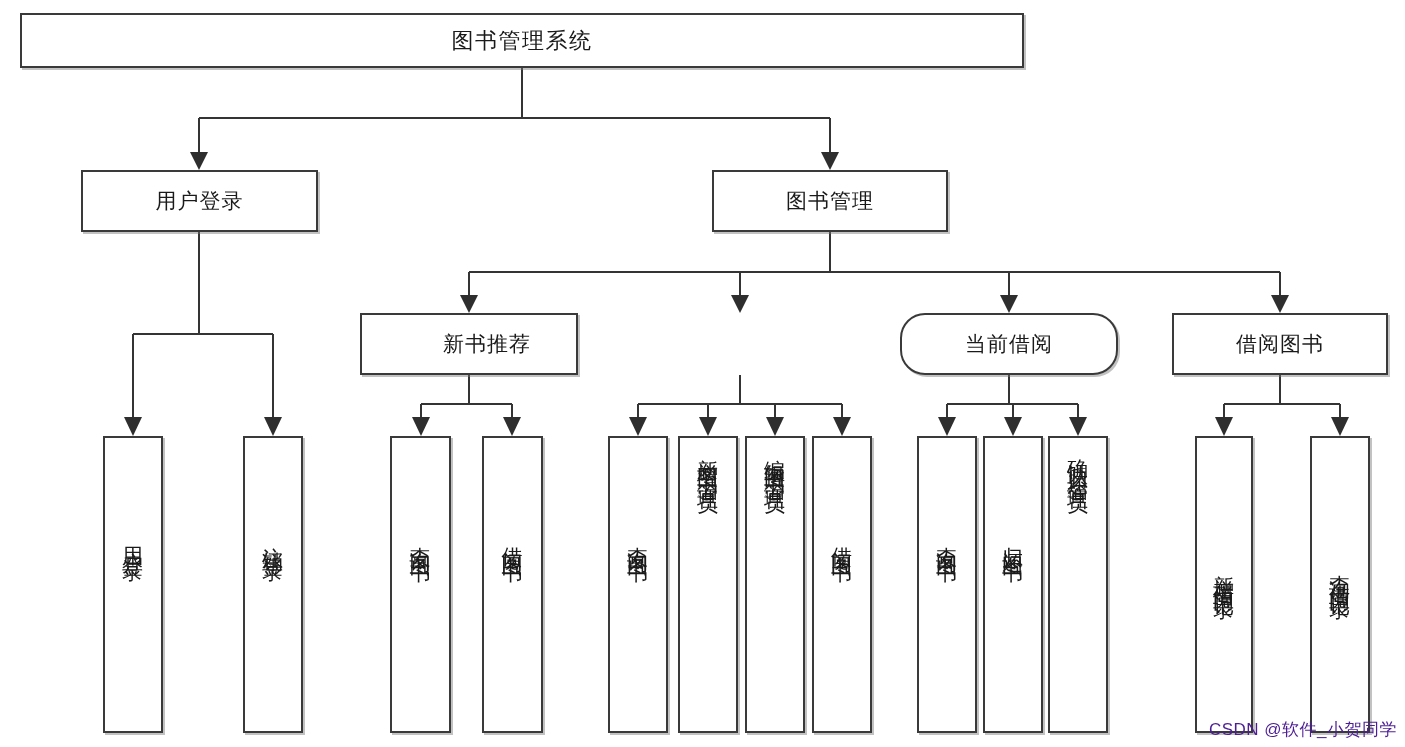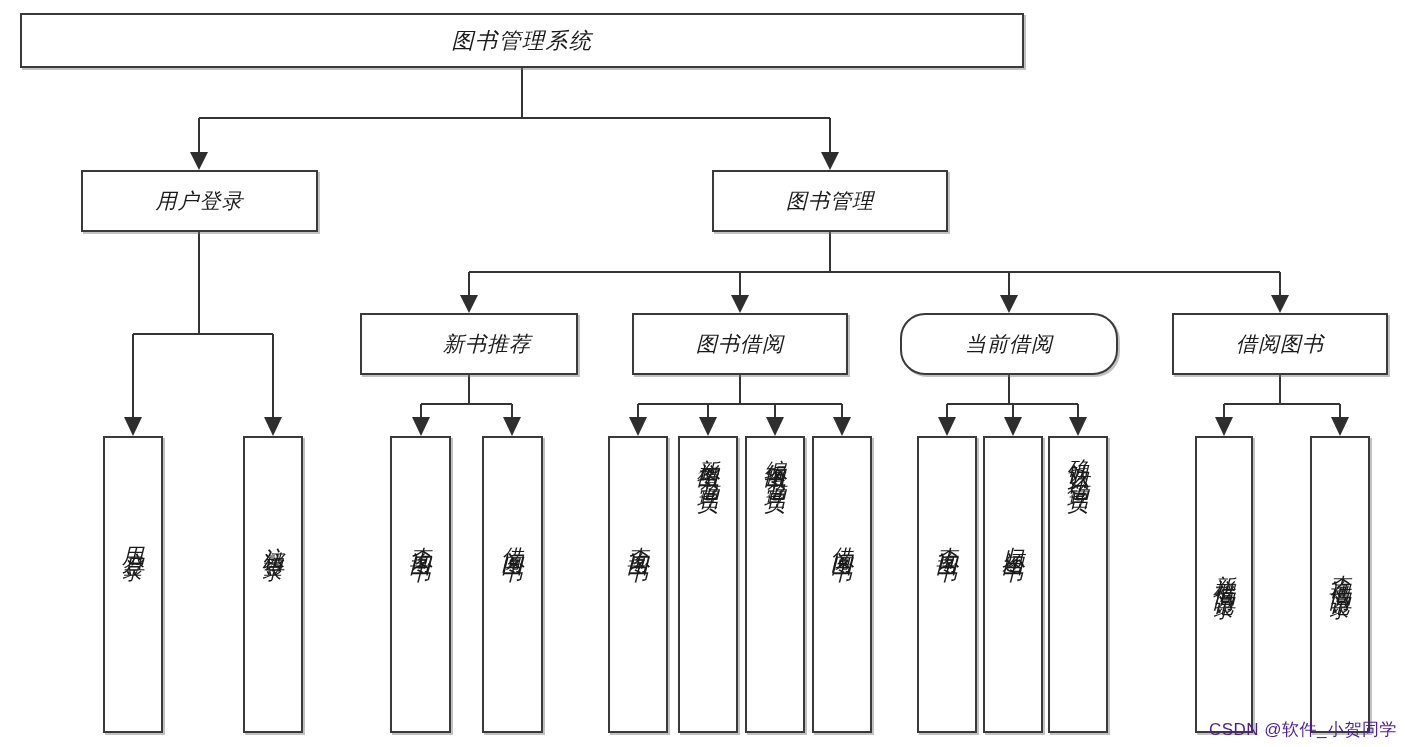--- a/index.html
+++ b/index.html
@@ -47,21 +47,20 @@
     box-shadow: 2px 2px 0 rgba(120,120,120,0.45);
     display: flex;
     align-items: center;
     justify-content: center;
     text-align: center;
     line-height: 1.18;
   }
   .node-label {
     display: block;
     white-space: pre-line;
-    font-style: italic;
   }
   
   .h-node .node-label {
     font-size: 21px;
     letter-spacing: 1px;
   }
   .node.root .node-label {
     font-size: 22px;
     letter-spacing: 1.5px;
   }
@@ -174,23 +173,20 @@
   <div class="node h-node" style="left:81px; top:170px; width:237px; height:62px;">
     <span class="node-label">用户登录</span>
   </div>
   <div class="node h-node" style="left:712px; top:170px; width:236px; height:62px;text-align:center;">
     <span class="node-label">图书管理</span>
   </div>
 
   <div class="node h-node" style="left:360px; top:313px; width:218px; height:62px;padding-left:36px;">
     <span class="node-label">新书推荐</span>
   </div>
-  <div class="node h-node" style="left:632px; top:313px; width:216px; height:62px;">
-    <span class="node-label">图书借阅</span>
-  </div>
   <div class="node h-node" style="left:900px; top:313px; width:218px; height:62px;border-radius:25px;">
     <span class="node-label">当前借阅</span>
   </div>
   <div class="node h-node" style="left:1172px; top:313px; width:216px; height:62px;">
     <span class="node-label">借阅图书</span>
   </div>
 
   <div class="node v-node mid-text" style="left:103px; top:436px; width:60px; height:297px;">
     <span class="node-label">用户登录</span>
   </div>

